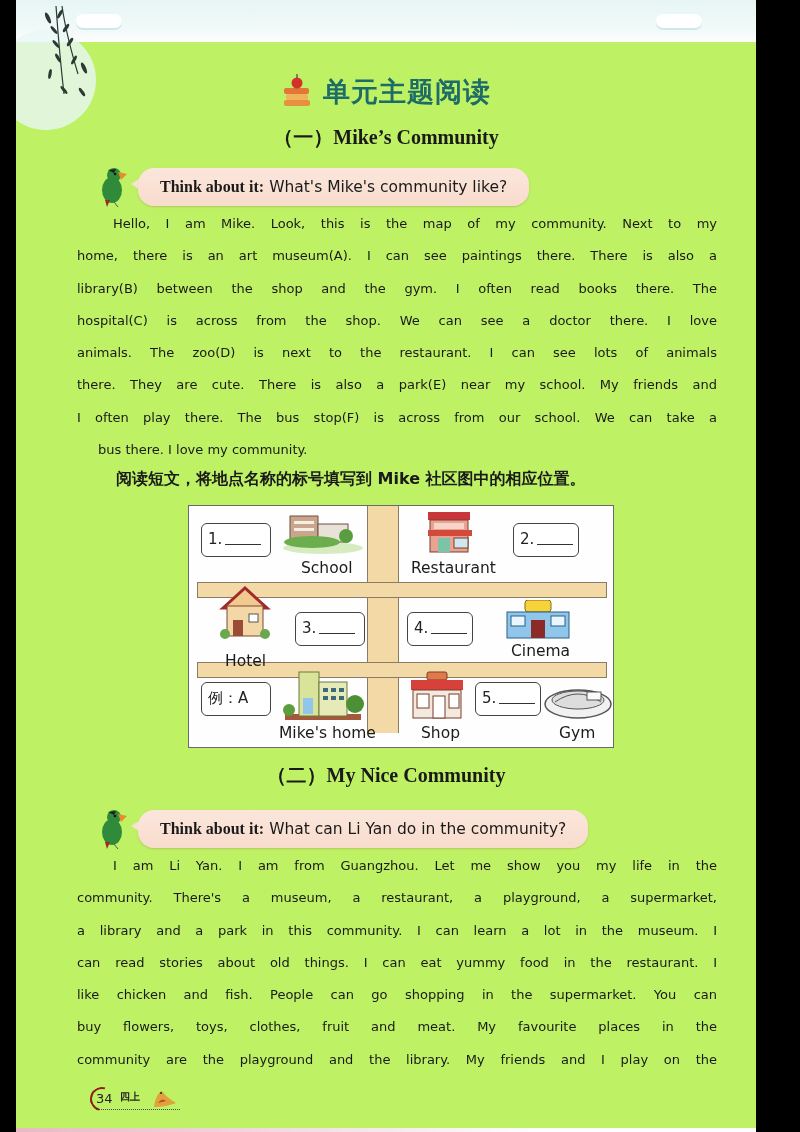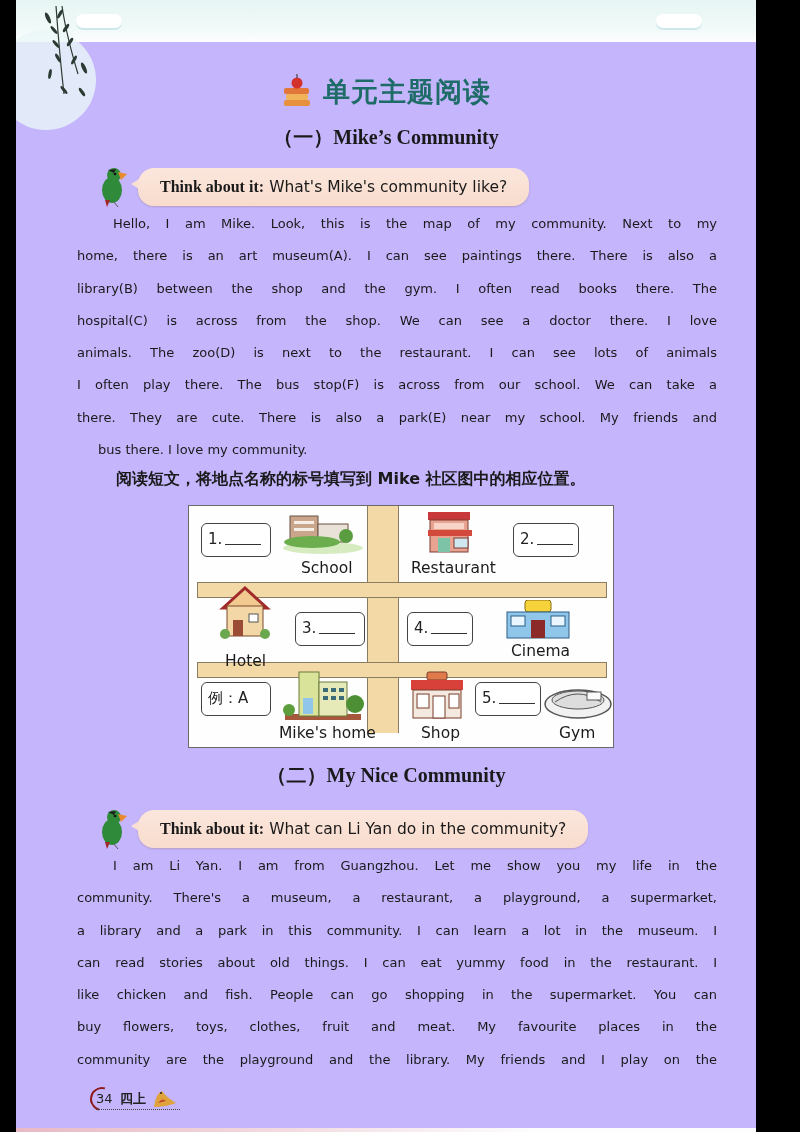--- a/index.html
+++ b/index.html
@@ -1,18 +1,18 @@
 <!DOCTYPE html>
 <html><head>
 <meta charset="utf-8">
 <style>
   html, body { margin:0; padding:0; }
   body { width:800px; height:1132px; background:#000; position:relative; overflow:hidden;
          font-family:"DejaVu Sans", sans-serif; }
-  .page { position:absolute; left:16px; top:0; width:740px; height:1132px; background:#c4b5fd; overflow:hidden;text-decoration:underline; }
+  .page { position:absolute; left:16px; top:0; width:740px; height:1132px; background:#bef264; overflow:hidden;text-decoration:underline; }
   .topband { position:absolute; left:0; top:0; width:740px; height:42px;
              background:linear-gradient(180deg,#e6f5f3 0%, #f1faf9 70%, #fdfdfd 100%); }
   .cloud { position:absolute; width:46px; height:14px; border-radius:10px; background:#ffffff;
            box-shadow:0 2px 0 #cfe8ea; }
   .willow { position:absolute; left:22px; top:4px; width:56px; height:96px; }
   .circle-bg { position:absolute; left:-20px; top:30px; width:100px; height:100px; border-radius:50%;
                background:#eaf6f6; opacity:.8; }
 
   .main-title { position:absolute; left:0; width:740px; top:74px; text-align:center;
                 font-family:"DejaVu Sans", sans-serif; font-weight:bold; font-size:27px; color:#1e6c67; letter-spacing:1px; }
@@ -55,21 +55,21 @@
                 box-sizing:border-box; font-family:"DejaVu Sans", sans-serif; font-size:15px; color:#222;
                 line-height:31px; padding-left:6px; }
   .answer-box .blank { display:inline-block; width:36px; border-bottom:1.5px solid #333; height:18px; vertical-align:-1px; margin-left:3px; }
   .place-label { position:absolute; font-family:"DejaVu Sans", sans-serif; font-size:15.5px; color:#1a1a1a; white-space:nowrap; }
   .bldg { position:absolute; }
 
   .footer { position:absolute; left:74px; top:1085px; height:30px; width:120px; }
   .pagenum { position:absolute; left:6px; top:6px; font-family:"DejaVu Sans", sans-serif; font-size:13px; color:#222; }
   .pagearc { position:absolute; left:0; top:2px; width:24px; height:24px; border-radius:50%;
              border:2.5px solid #8e1c1c; border-right-color:transparent; border-bottom-color:transparent; transform:rotate(-30deg); box-sizing:border-box; }
-  .grade { position:absolute; left:30px; top:5px; font-family:"DejaVu Sans", sans-serif; font-size:13px; font-weight:bold; color:#222; }
+  .grade { position:absolute; left:30px; top:5px; font-family:"DejaVu Sans", sans-serif; font-size:10px; font-weight:bold; color:#222; }
   .dots { position:absolute; left:6px; top:24px; width:84px; border-bottom:1.5px dotted #444; }
   .bottom-strip { position:absolute; left:0; top:1128px; width:740px; height:4px; background:linear-gradient(90deg,#e8b9c4,#f3dfe4 40%,#fdfdfd 70%); }
 </style>
 </head>
 <body>
 
 <div class="page">
   <div class="topband"></div>
   <div class="circle-bg"></div>
   <div class="cloud" style="left:60px;top:14px;"></div>
@@ -123,22 +123,22 @@
       <span class="q">What's Mike's community like?</span>
     </div>
   </div>
 
   <div class="para" style="top:208px;">
     <span class="line first">Hello, I am Mike. Look, this is the map of my community. Next to my</span>
     <span class="line">home, there is an art museum(A). I can see paintings there. There is also a</span>
     <span class="line">library(B) between the shop and the gym. I often read books there. The</span>
     <span class="line">hospital(C) is across from the shop. We can see a doctor there. I love</span>
     <span class="line">animals. The zoo(D) is next to the restaurant. I can see lots of animals</span>
+    <span class="line">there. They are cute. There is also a park(E) near my school. My friends and</span>
     <span class="line">I often play there. The bus stop(F) is across from our school. We can take a</span>
-    <span class="line">there. They are cute. There is also a park(E) near my school. My friends and</span>
     <span class="line last">bus there. I love my community.</span>
   </div>
 
   <div class="instr">阅读短文，将地点名称的标号填写到 Mike 社区图中的相应位置。</div>
 
   <div class="map">
     <div class="road vert-top"></div>
     <div class="road vert-mid"></div>
     <div class="road vert-bot"></div>
     <div class="road h1"></div>

